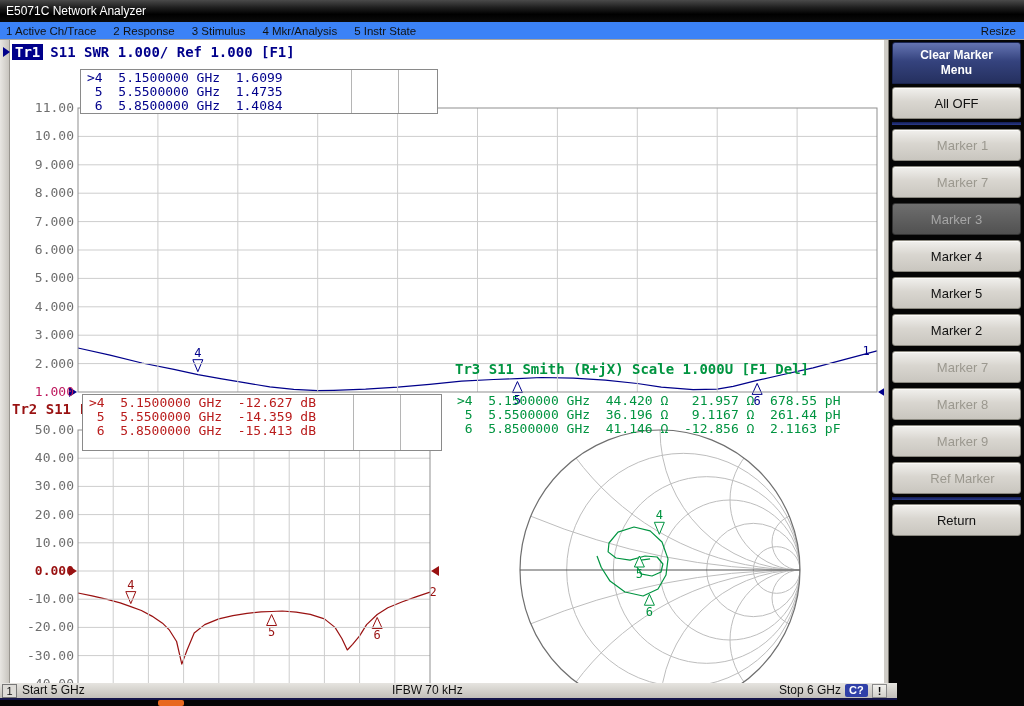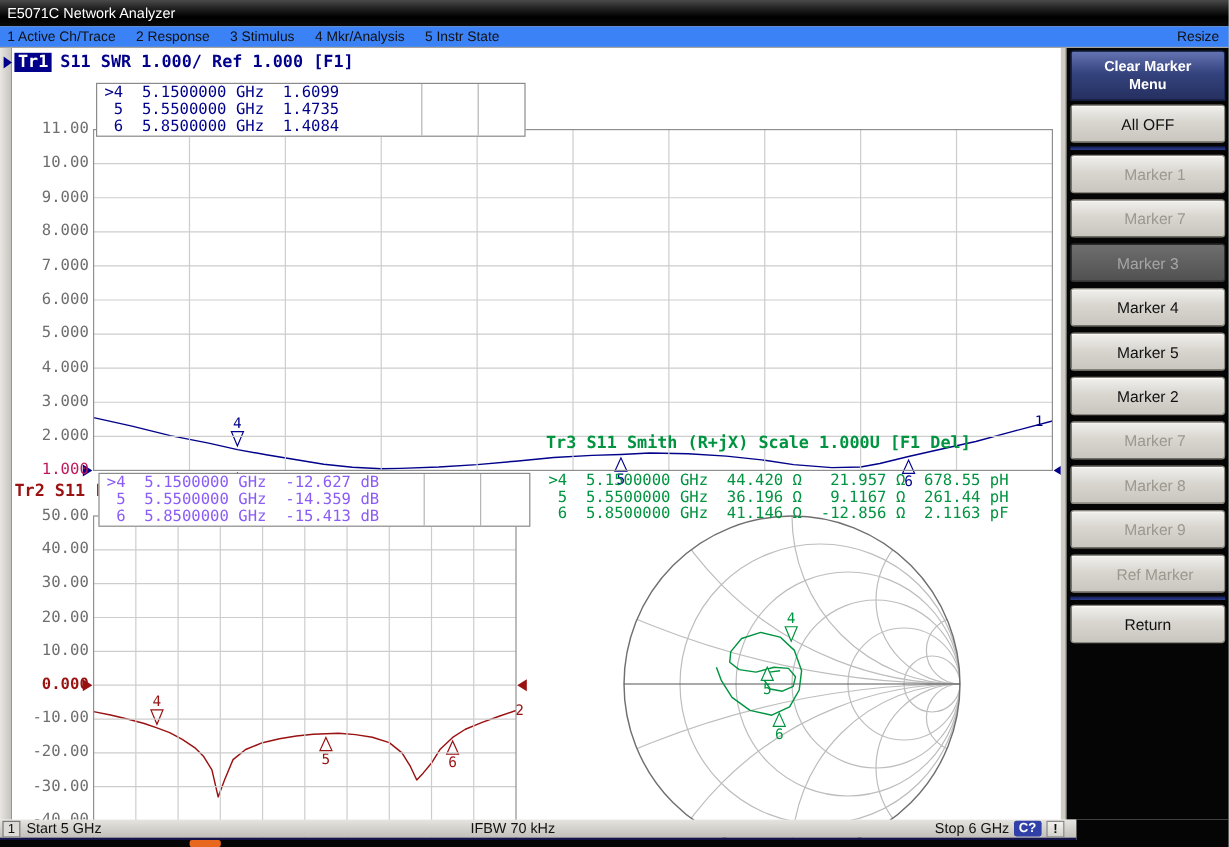--- a/index.html
+++ b/index.html
@@ -31,21 +31,21 @@
   .ticks{position:absolute;left:20px;width:54px;top:0;height:0;}
   .tick{position:absolute;right:0;width:54px;text-align:right;font-family:"DejaVu Sans Mono","Liberation Mono",monospace;
         font-size:13px;line-height:14px;color:#6e6e6e;white-space:pre;}
   .tick.navy{color:#be185d;font-weight:normal;}
   .tick.maroon{color:#991111;font-weight:bold;}
   .mtable{position:absolute;margin:0;font-family:"DejaVu Sans Mono","Liberation Mono",monospace;
           font-size:13px;line-height:14px;white-space:pre;}
   .boxed{border:1px solid #8a8a8a;background:#fff;padding:1px 0 1px 6px;box-sizing:border-box;}
   .tbl-div{position:absolute;top:0;bottom:0;width:1px;background:#b5b5b5;}
   #tr1-table{left:80px;top:69px;width:358px;height:45px;color:#00008b;}
-  #tr2-table{left:82px;top:394px;width:360px;height:45px;color:#8b5cf6;}
+  #tr2-table{left:82px;top:394px;width:360px;height:57px;color:#b91c1c;}
   #tr3-table{left:457px;top:394px;color:#009440;}
   
   .sidebar-strip{position:absolute;left:884px;top:40px;width:5px;height:643px;background:#cfccc6;border-right:1px solid #77756f;box-sizing:border-box;}
   .sidebar{position:absolute;left:889px;top:40px;width:135px;height:643px;background:#050505;
            display:flex;flex-direction:column;padding:2px 3px 0 3px;box-sizing:border-box;}
   .sk-header{height:40px;background:linear-gradient(180deg,#6474b2,#35437e 45%,#25305f);
              border:1px solid #1a2450;border-radius:3px 3px 0 0;color:#fff;font-size:12px;font-weight:bold;
              display:flex;flex-direction:column;align-items:center;justify-content:center;line-height:15px;margin-bottom:3px;}
   .softkey{height:30px;margin-bottom:5px;background:linear-gradient(180deg,#f1f0ed,#d9d6d0 45%,#c9c6bf);
            border:1px solid #8a887f;border-radius:3px;box-shadow:inset 0 1px 0 #fbfaf8;

